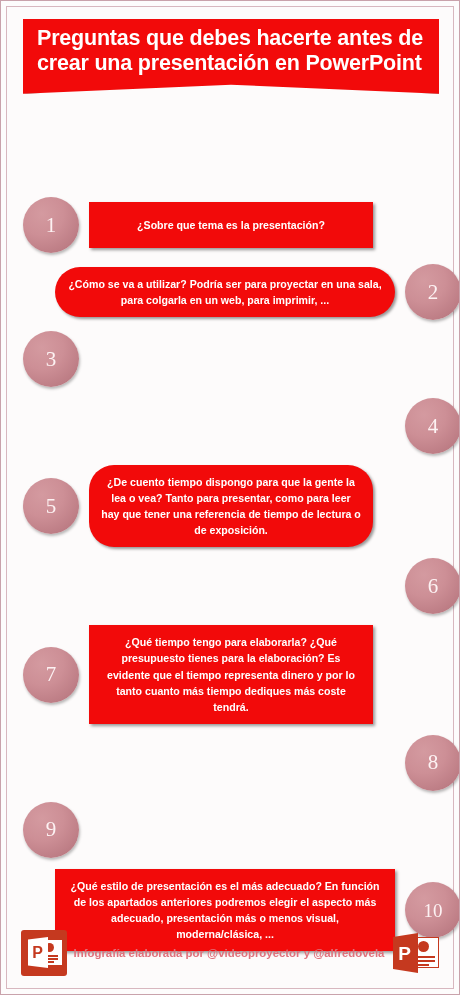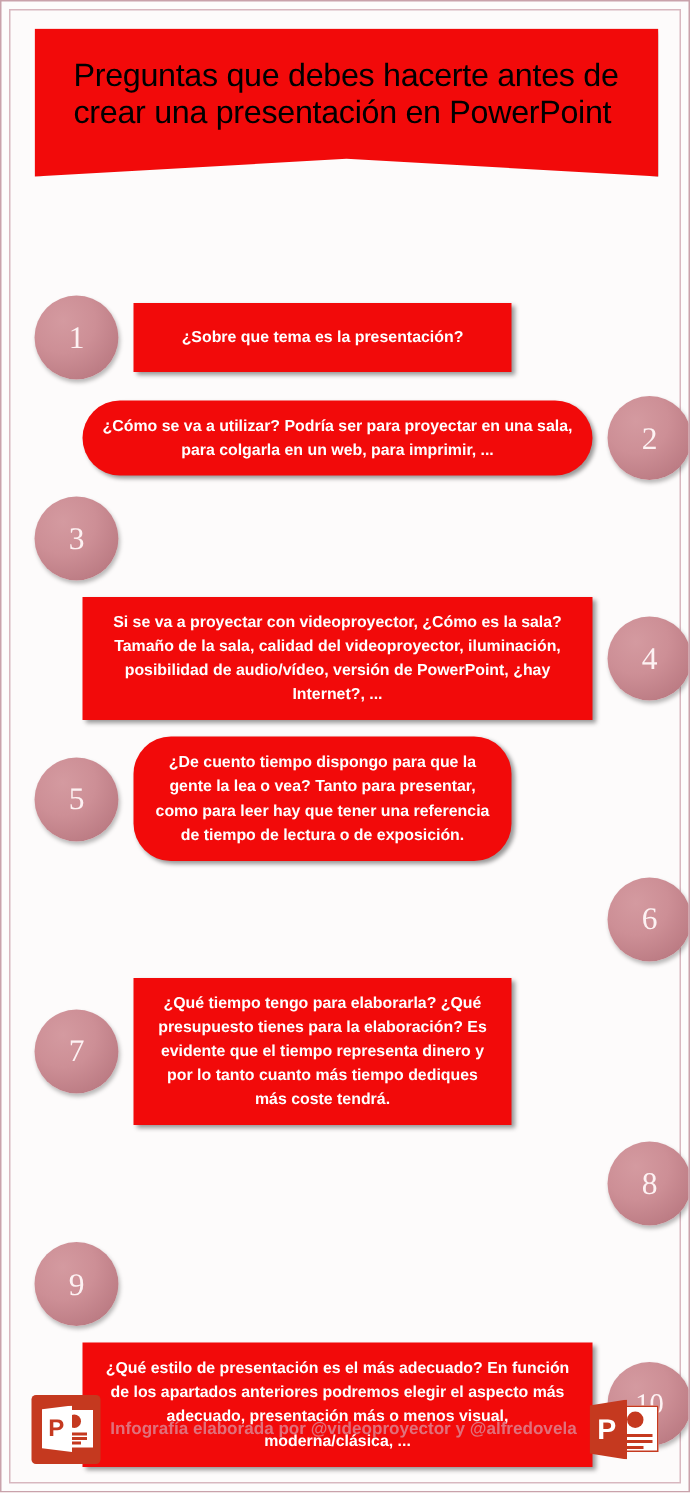--- a/index.html
+++ b/index.html
@@ -39,25 +39,25 @@
   }
   .header-banner {
     background: #f20a0a;
     padding: 7px 10px 9px 14px;
     box-sizing: border-box;
     box-shadow: 2px 2px 3px rgba(0,0,0,0.45);
     clip-path: polygon(0 0, 100% 0, 100% 100%, 50% 88%, 0 100%);
   }
   .header-title {
     font-size: 21.5px;
-    font-weight: 400;
+    font-weight: 700;
     line-height: 1.18;
-    color: #000000;
+    color: #ffffff;
     letter-spacing: -0.2px;
-    margin: 12px;
+    margin: 0;
     padding-bottom: 8px;
   }
 
   
   .intro {
     position: absolute;
     left: 36px;
     top: 118px;
     width: 390px;
     text-align: center;
@@ -110,21 +110,21 @@
     color: #ffffff;
     font-size: 10.6px;
     font-weight: 600;
     line-height: 1.52;
     text-align: center;
     display: flex;
     align-items: center;
     justify-content: center;
     box-sizing: border-box;
     padding: 9px 12px;
-    width: 252px;
+    width: 284px;
     min-height: 44px;
   }
   .item.left-circle  .bar { margin-left: 10px; }
   .item.right-circle .bar { margin-right: 10px; }
 
   .bar.w-wide { width: 340px; }
   .bar.h-1 { min-height: 46px; }
   .bar.h-2 { min-height: 50px; border-radius: 25px; }
   .bar.h-3 { min-height: 58px; }
 
@@ -280,21 +280,20 @@
       </div>
       <div class="item right-circle">
         <div class="circle">2</div>
         <div class="bar w-wide h-2">¿Cómo se va a utilizar? Podría ser para proyectar en una sala, para colgarla en un web, para imprimir, ...</div>
       </div>
       <div class="item left-circle">
         <div class="circle">3</div>
       </div>
       <div class="item right-circle">
         <div class="circle">4</div>
-        <div class="bar w-wide h-3">Si se va a proyectar con videoproyector, ¿Cómo es la sala? Tamaño de la sala, calidad del videoproyector, iluminación, posibilidad de audio/vídeo, versión de PowerPoint, ¿hay Internet?, ...</div>
       </div>
       <div class="item left-circle">
         <div class="circle">5</div>
         <div class="bar h-2">¿De cuento tiempo dispongo para que la gente la lea o vea? Tanto para presentar, como para leer hay que tener una referencia de tiempo de lectura o de exposición.</div>
       </div>
       <div class="item right-circle">
         <div class="circle">6</div>
       </div>
       <div class="item left-circle">
         <div class="circle">7</div>

